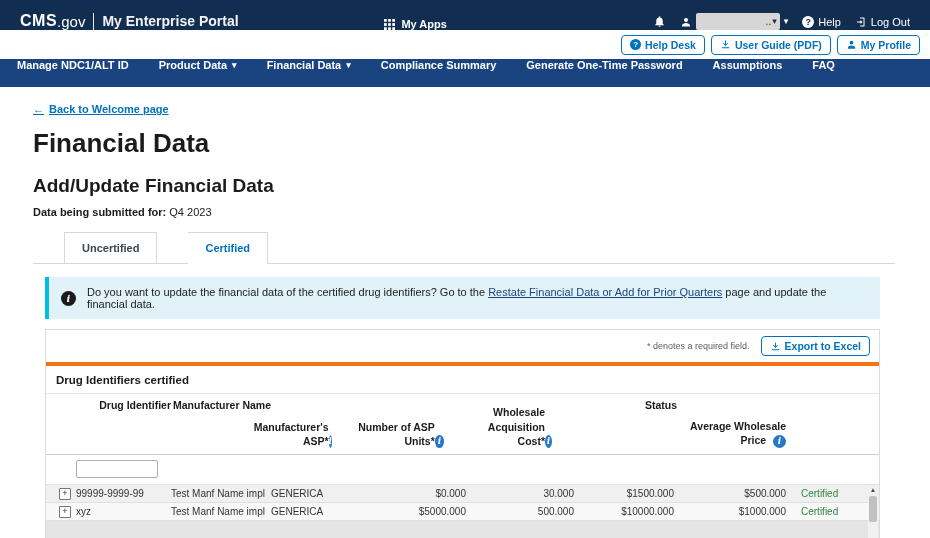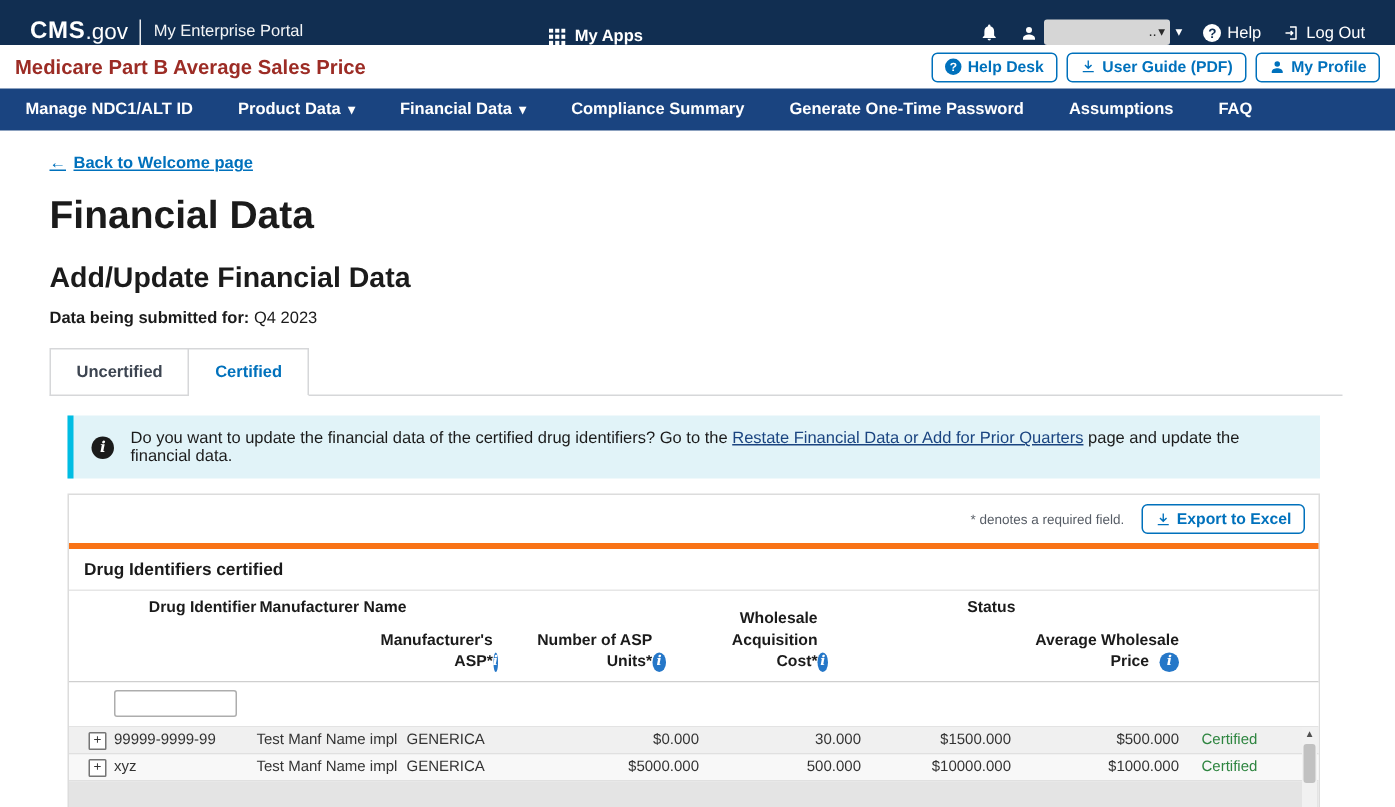--- a/index.html
+++ b/index.html
@@ -11,49 +11,49 @@
   body{
     width:930px;height:538px;overflow:hidden;background:#fff;
     font-family:"Liberation Sans",sans-serif;font-size:11px;color:#1b1b1b;
   }
   
   .topbar{height:30px;background:var(--navy);display:flex;align-items:flex-end;padding:0 20px;color:#fff;}
   .tb-left{display:flex;align-items:center;}
   .logo-cms{font-weight:bold;font-size:16px;letter-spacing:.5px;}
   .logo-gov{font-size:15px;font-weight:400;}
   .logo-div{width:1px;height:17px;background:#fff;margin:0 8px;opacity:.9;}
-  .portal-name{font-size:11px;font-weight:400;opacity:.95;}
+  .portal-name{font-size:14px;font-weight:700;opacity:.95;}
   .tb-center{flex:1;display:flex;justify-content:center;}
   .my-apps{display:flex;align-items:center;gap:6px;font-size:11px;font-weight:bold;cursor:pointer;margin-left:-60px;}
   .tb-right{display:flex;align-items:center;gap:14px;}
   .user-menu{display:flex;align-items:center;gap:4px;cursor:pointer;}
   .blur-pill{width:84px;height:17px;background:#d6d6d6;border-radius:2px;display:flex;align-items:center;justify-content:flex-end;padding:0 3px;color:#2b2b2b;gap:1px;font-size:10px;}
   .caret{font-size:9px;line-height:1;}
   .tb-link{display:flex;align-items:center;gap:4px;color:#fff;cursor:pointer;}
   .tb-link .lbl{font-size:11px;}
   .help-badge{width:12px;height:12px;border-radius:50%;background:#fff;color:var(--navy);font-weight:bold;font-size:9px;display:inline-flex;align-items:center;justify-content:center;}
   
   .titlebar{height:29px;display:flex;align-items:center;padding:0 10px;background:#fff;}
   .app-title{color:var(--title-red);font-size:13.5px;font-weight:bold;}
   .title-btns{margin-left:auto;display:flex;gap:6px;}
   .outline-btn{display:inline-flex;align-items:center;gap:4px;border:1px solid var(--accent);color:var(--accent);
     background:#fff;border-radius:4px;font-weight:bold;font-size:10.5px;padding:2px 8px;height:20px;cursor:pointer;}
   .q-badge{width:11px;height:11px;border-radius:50%;background:var(--accent);color:#fff;font-weight:bold;font-size:8px;display:inline-flex;align-items:center;justify-content:center;}
   
-  .nav{height:28px;background:var(--nav-blue);display:flex;align-items:center;padding:0 2px;}
+  .nav{height:28px;background:var(--nav-blue);display:flex;align-items:flex-start;padding:0 2px;}
   .nav-item{display:flex;align-items:center;gap:5px;color:#fff;font-weight:bold;font-size:11px;padding:0 15px;cursor:pointer;}
   
   .content{padding:16px 50px 0 33px;}
   .back-link{color:var(--accent);font-weight:bold;font-size:11px;text-decoration:underline;display:inline-flex;align-items:center;gap:5px;cursor:pointer;}
   h1.page-title{font-size:26px;margin:13px 0 2px;font-weight:bold;color:#1b1b1b;}
   h2.section-title{font-size:19px;margin:16px 0 9px;font-weight:bold;color:#1b1b1b;}
   .submitted{margin:0 0 14px;font-size:11px;}
   .submitted .lbl{font-weight:bold;}
   .tabs-row{display:flex;border-bottom:1px solid #d6d7d9;margin-right:-15px;}
-  .tab{padding:9px 17px;border:1px solid #d6d7d9;background:#fff;font-weight:bold;font-size:11px;margin-bottom:-1px;cursor:pointer;color:#3d4551;}
+  .tab{padding:9px 17px;border:1px solid #d6d7d9;background:#fff;font-weight:bold;font-size:11px;margin-bottom:-1px;cursor:pointer;color:#3d4551;margin-left:31px;}
   .tab + .tab{border-left:none;}
   .tab.active{color:var(--accent);border-bottom:1px solid #fff;}
   .banner{margin:13px 0 10px 12px;background:var(--banner-bg);border-left:4px solid var(--banner-border);
     padding:9px 12px;display:flex;align-items:center;gap:11px;font-size:11px;}
   .banner-info-icon{min-width:15px;width:15px;height:15px;border-radius:50%;background:#1b1b1b;color:#fff;font-size:10px;font-weight:bold;
     display:inline-flex;align-items:center;justify-content:center;font-family:"DejaVu Serif",serif;font-style:italic;}
   .banner a{color:#1a4480;text-decoration:underline;cursor:pointer;}
   
   .panel{margin-left:12px;border:1px solid #dcdcdc;background:#fff;position:relative;}
   .panel-toolbar{display:flex;align-items:center;justify-content:flex-end;gap:11px;padding:6px 9px;}
@@ -145,21 +145,20 @@
         <svg width="12" height="12" viewBox="0 0 24 24" fill="#fff">
             <path d="M10 3h8a1 1 0 0 1 1 1v16a1 1 0 0 1-1 1h-8v-2h7V5h-7V3zm1.5 5.5L15 12l-3.5 3.5-1.4-1.4 1.1-1.1H4v-2h7.2l-1.1-1.1 1.4-1.4z"></path>
           </svg>
       </span>
       <span class="lbl">Log Out</span>
     </a>
   </div>
 </header>
 
 <div class="titlebar">
-  <span class="app-title">Medicare Part B Average Sales Price</span>
   <div class="title-btns">
     <button class="outline-btn">
       <span class="q-badge">?</span>
       <span>Help Desk</span>
     </button>
     <button class="outline-btn">
       <span>
         <svg width="11" height="11" viewBox="0 0 24 24" fill="#0071bc">
             <path d="M12 15.5 6.5 10l1.4-1.4 3.1 3.1V3h2v8.7l3.1-3.1L17.5 10 12 15.5zM4 18h16v2H4z"></path>
           </svg>

